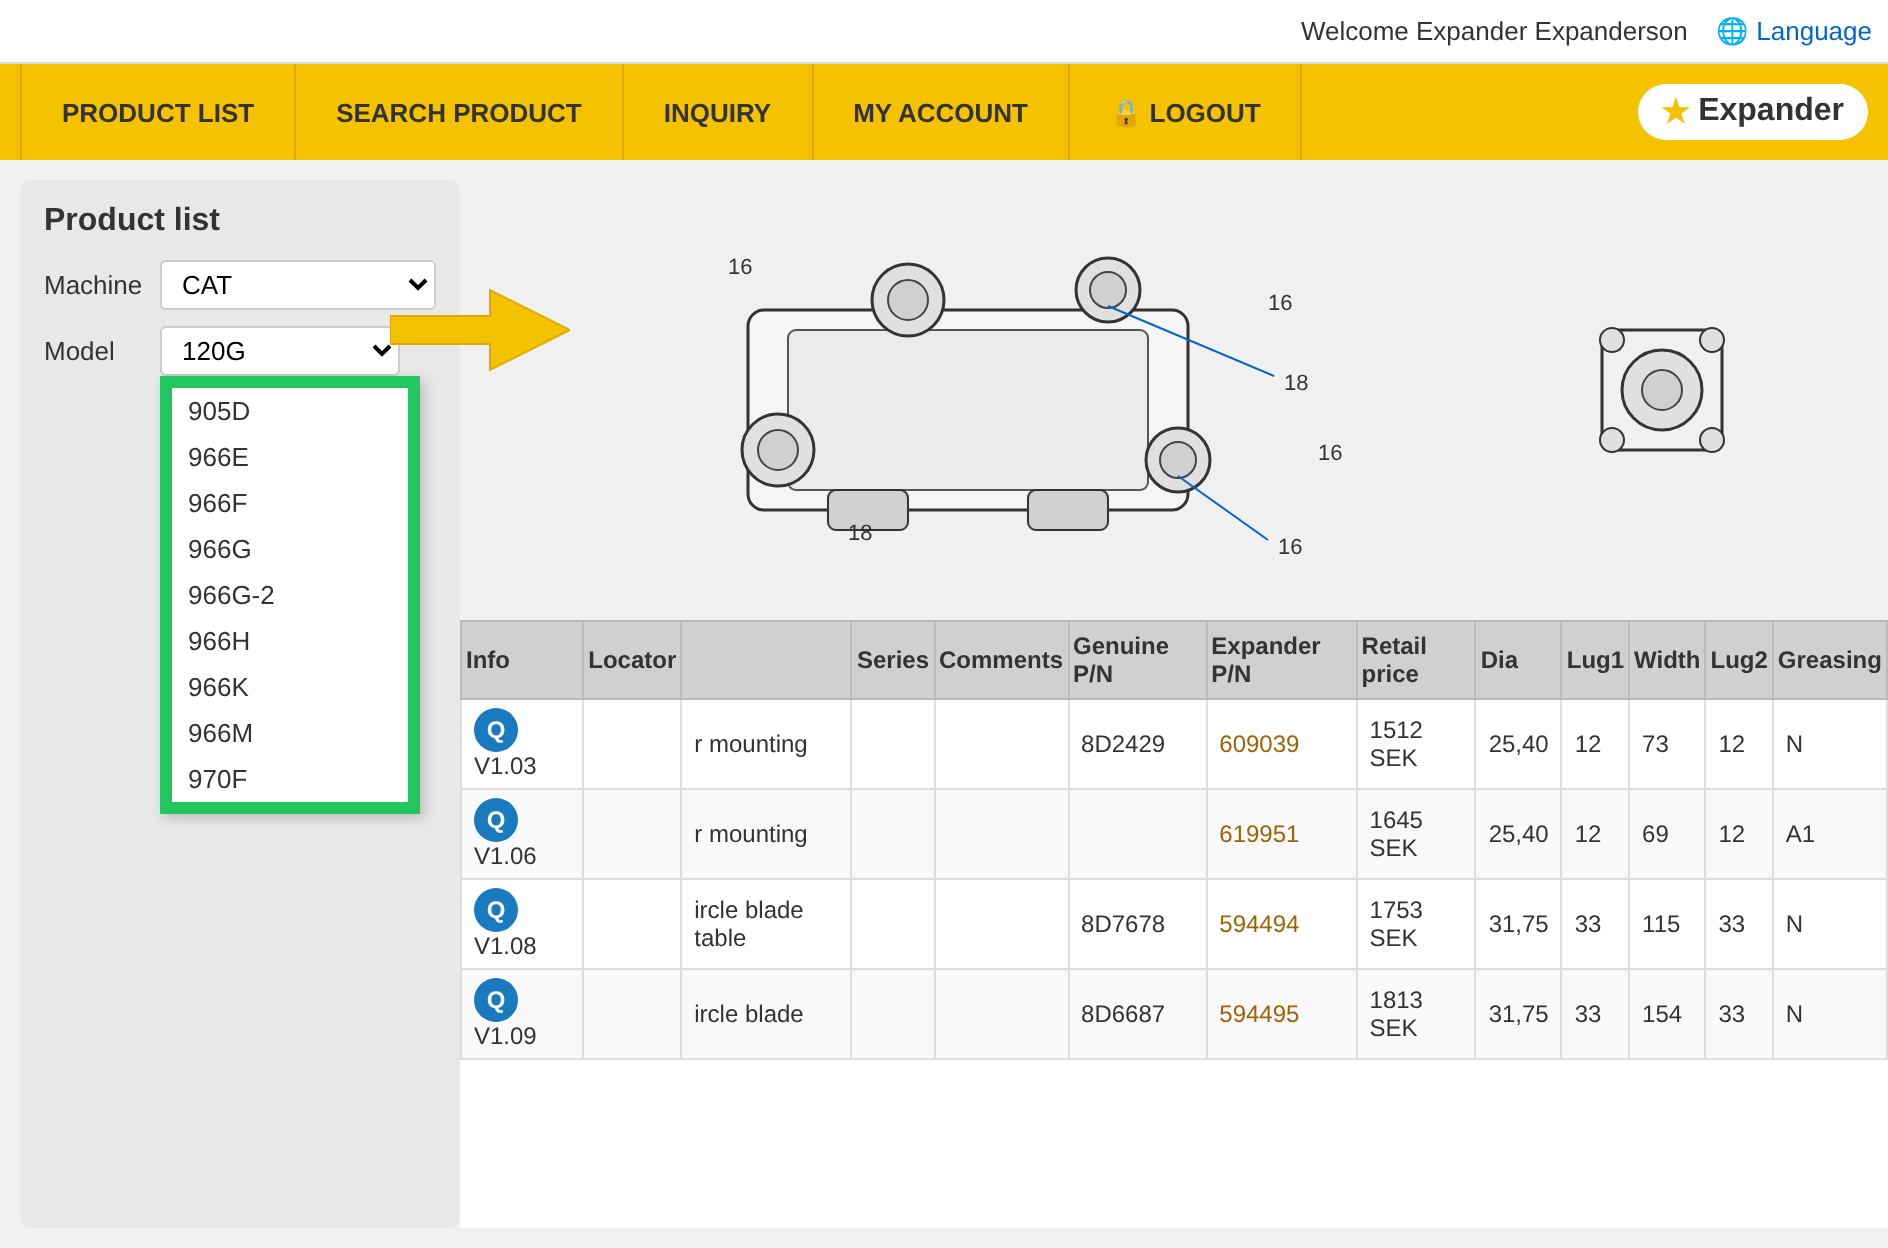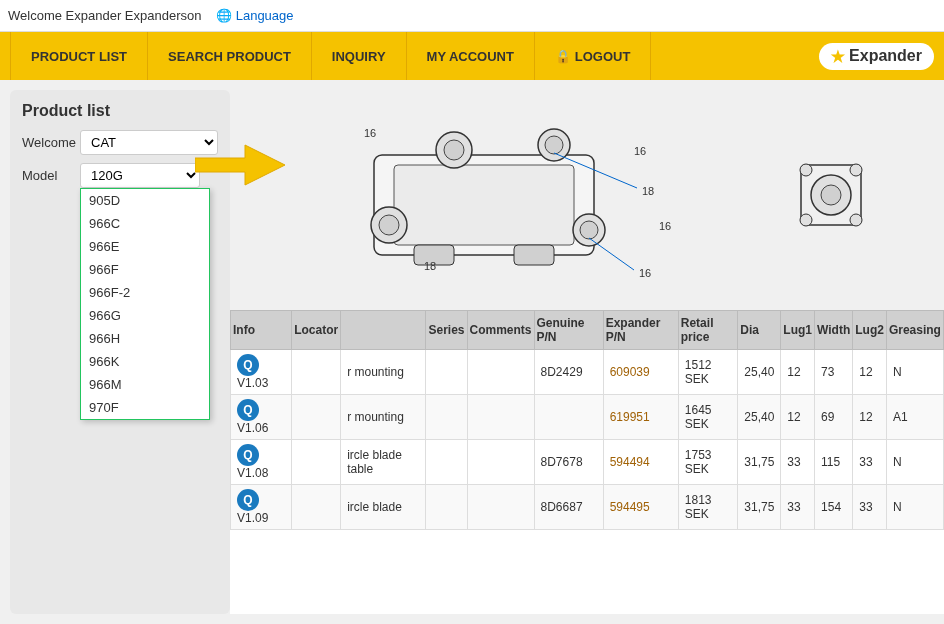--- a/index.html
+++ b/index.html
@@ -1,21 +1,21 @@
 <!DOCTYPE html>
 <html><head>
   <meta charset="utf-8">
   <style>
     * { box-sizing: border-box; margin: 0; padding: 0; }
     body { font-family: Arial, sans-serif; font-size: 13px; background: #f0f0f0; }
 
     
     .top-bar {
       background: #fff;
-      text-align: left;
+      text-align: right;
       padding: 8px;
       font-size: 13px;
       color: #333;
       border-bottom: 1px solid #ddd;
     }
     .top-bar a { color: #0066cc; text-decoration: none; }
 
     
     .nav-bar {
       background: #f5c200;
@@ -90,21 +90,21 @@
       font-size: 13px;
       border: 1px solid #ccc;
       border-radius: 3px;
       background: #fff;
     }
     .dropdown-list {
       position: absolute;
       top: 100%;
       left: 0;
       background: #fff;
-      border: 1px solid #22c55e;
+      border: 6px solid #22c55e;
       z-index: 100;
       width: 130px;
       max-height: 300px;
       overflow-y: auto;
       box-shadow: 2px 2px 6px rgba(0,0,0,0.2);
     }
     .dropdown-item {
       padding: 4px 8px;
       cursor: pointer;
       font-size: 13px;
@@ -238,39 +238,38 @@
       <span>Expander</span>
     </div>
   </div>
 
   <div class="content-area">
 
     <div class="left-panel">
       <div class="panel-title">Product list</div>
 
       <div class="field-row">
-        <div class="field-label">Welcome</div>
+        <div class="field-label">Machine</div>
         <select class="field-select">
           <option>CAT</option>
         </select>
       </div>
 
       <div class="field-row">
         <div class="field-label">Model</div>
         <div class="dropdown-container">
           <select class="dropdown-select">
             <option>120G</option>
           </select>
           <div class="dropdown-list">
             <div class="dropdown-item">905D</div>
-            <div class="dropdown-item">966C</div>
             <div class="dropdown-item">966E</div>
             <div class="dropdown-item">966F</div>
-            <div class="dropdown-item">966F-2</div>
             <div class="dropdown-item">966G</div>
+            <div class="dropdown-item">966G-2</div>
             <div class="dropdown-item">966H</div>
             <div class="dropdown-item">966K</div>
             <div class="dropdown-item">966M</div>
             <div class="dropdown-item">970F</div>
 
           </div>
         </div>
       </div>
 
       <div class="arrow-svg">

